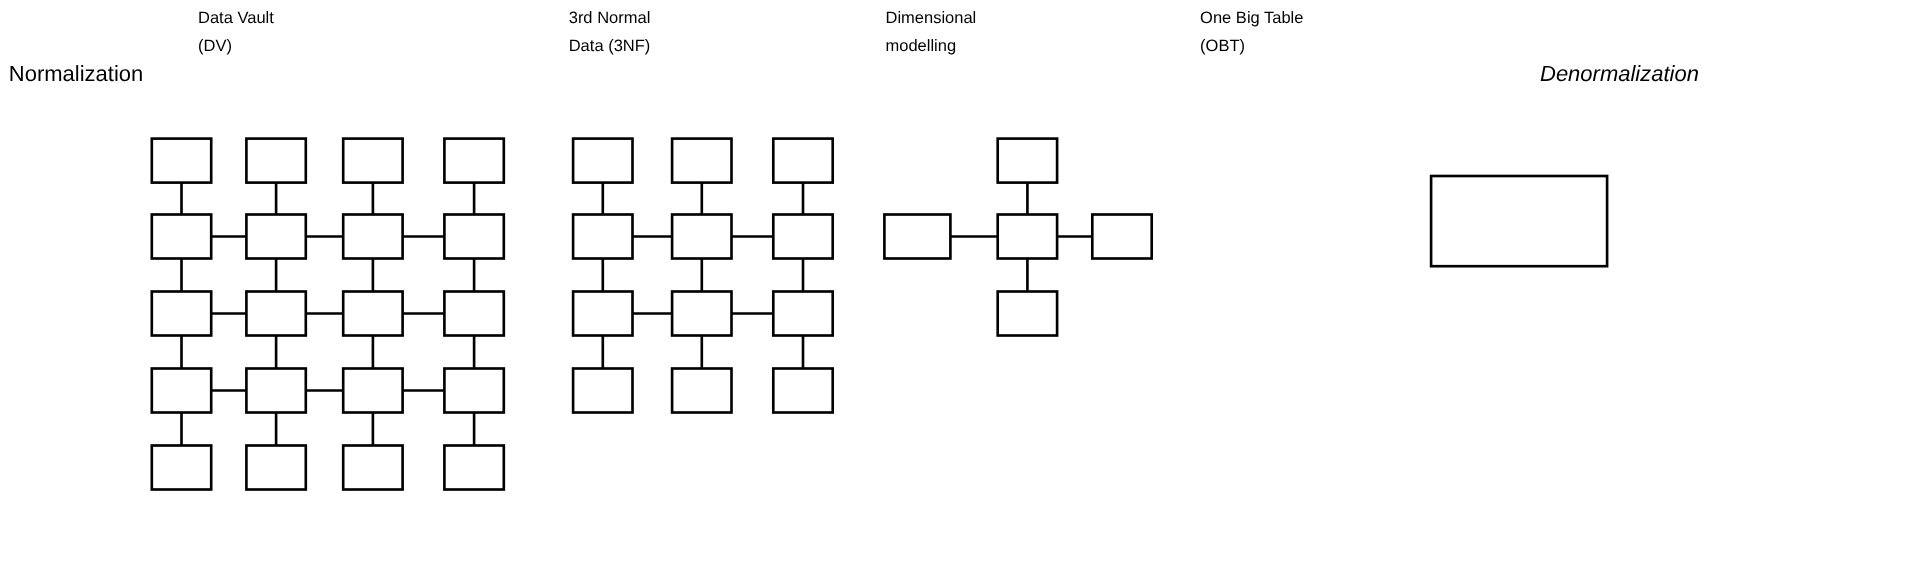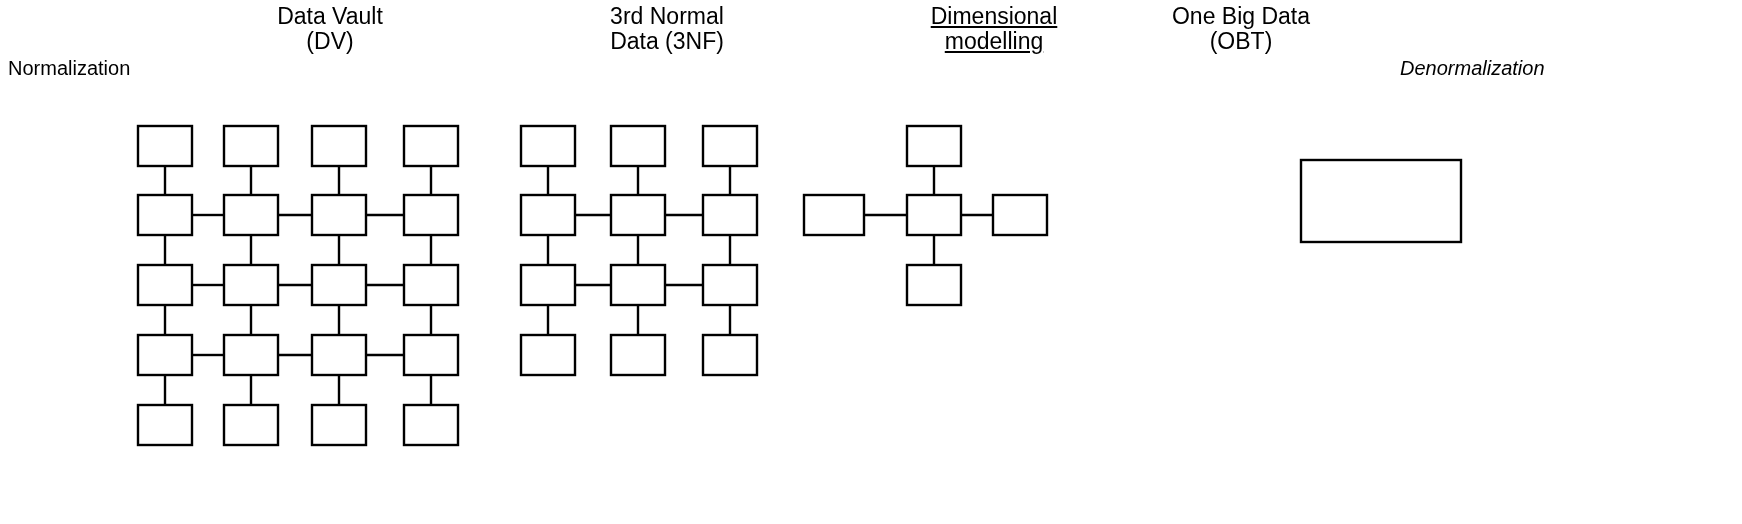--- a/index.html
+++ b/index.html
@@ -14,23 +14,23 @@
   #stage{position:absolute;left:0;top:0;width:1742px;height:524px;}
   .axis-label{
     position:absolute;
     font-size:20px;
     line-height:24px;
     white-space:nowrap;
     color:#000;
   }
   .stage-label{
     position:absolute;
-    font-size:23px;
+    font-size:15px;
     line-height:25px;
-    text-align:center;
+    text-align:left;
     white-space:pre-line;
     color:#000;
   }
   svg.layer{position:absolute;left:0;top:0;width:1742px;height:524px;overflow:visible;}
   .box{fill:#ffffff;stroke:#000000;stroke-width:2.4;}
   .link{stroke:#000000;stroke-width:2.4;fill:none;}
   .axis-line{stroke:#000000;stroke-width:3;fill:none;}
   .arrow-head{fill:#000000;}
 </style>
 </head>
@@ -40,23 +40,23 @@
 
   <div class="axis-label" id="label-left" style="left:8px;top:56px;">Normalization</div>
 
   <div class="axis-label" id="label-right" style="left:1400px;top:56px;font-style:italic;">Denormalization</div>
 
   <div id="stage-labels">
       <div class="stage-label" style="left: 180px; top: 4px; width: 300px;">Data Vault
 (DV)</div>
       <div class="stage-label" style="left: 517px; top: 4px; width: 300px;">3rd Normal
 Data (3NF)</div>
-      <div class="stage-label" style="left: 844px; top: 4px; width: 300px; text-decoration: underline;">Dimensional
+      <div class="stage-label" style="left: 805px; top: 4px; width: 300px;">Dimensional
 modelling</div>
-      <div class="stage-label" style="left: 1091px; top: 4px; width: 300px;">One Big Data
+      <div class="stage-label" style="left: 1091px; top: 4px; width: 300px;">One Big Table
 (OBT)</div>
     </div>
 
   <svg class="layer" id="vector-layer" viewBox="0 0 1742 524">
     <g id="axis-group">
         <line class="axis-line" x1="NaN" y1="undefined" x2="NaN" y2="undefined"></line>
         <polygon class="arrow-head" points="undefined,undefined NaN,NaN NaN,NaN"></polygon>
         <polygon class="arrow-head" points="undefined,undefined NaN,NaN NaN,NaN"></polygon>
       </g>
     <g id="clusters-group">

